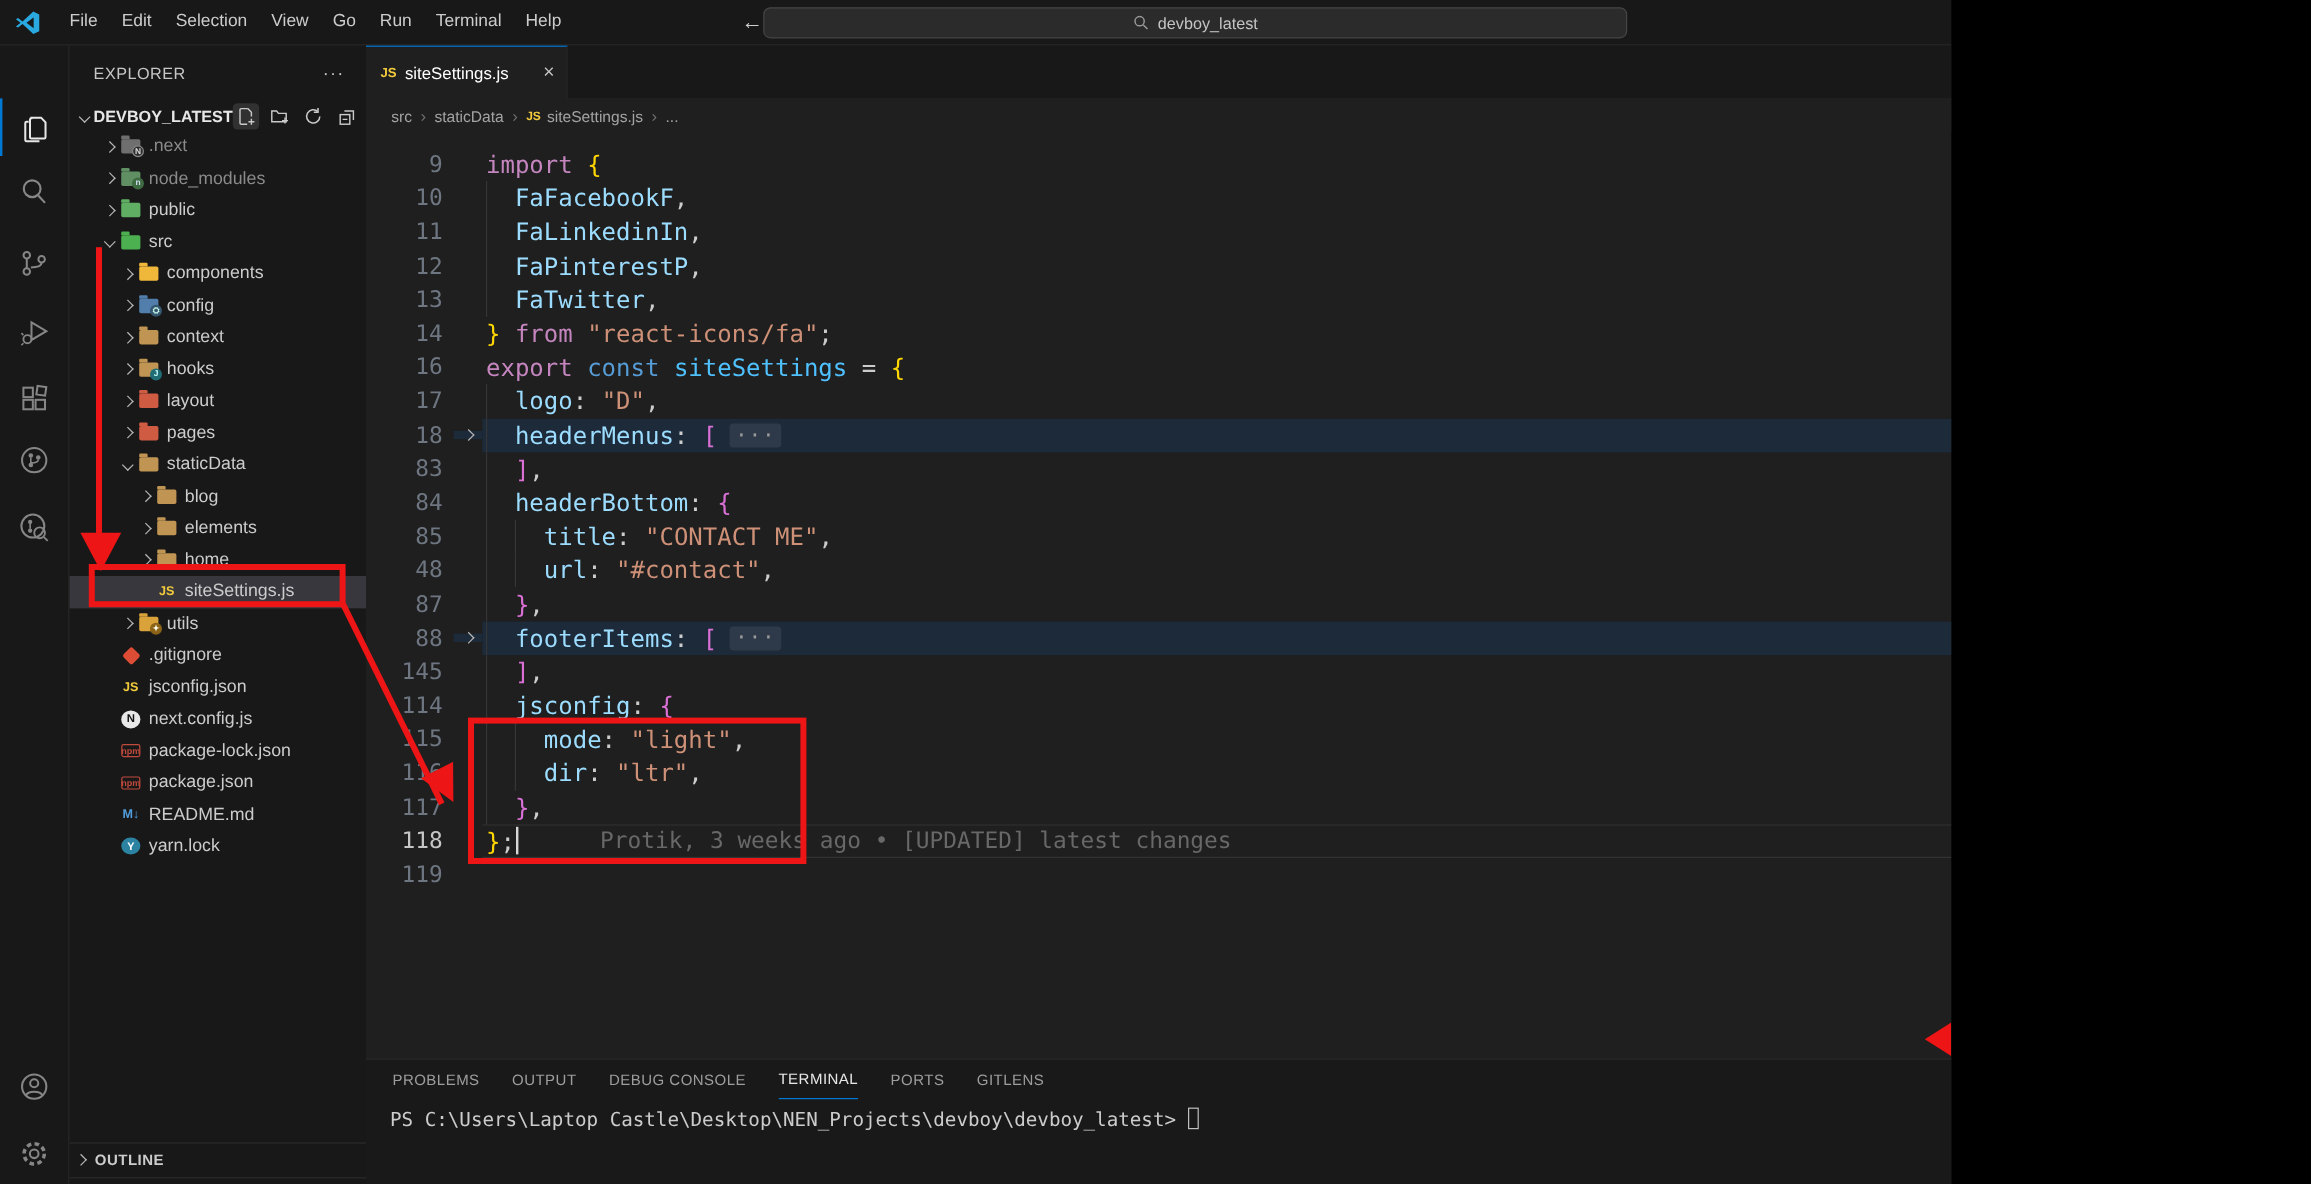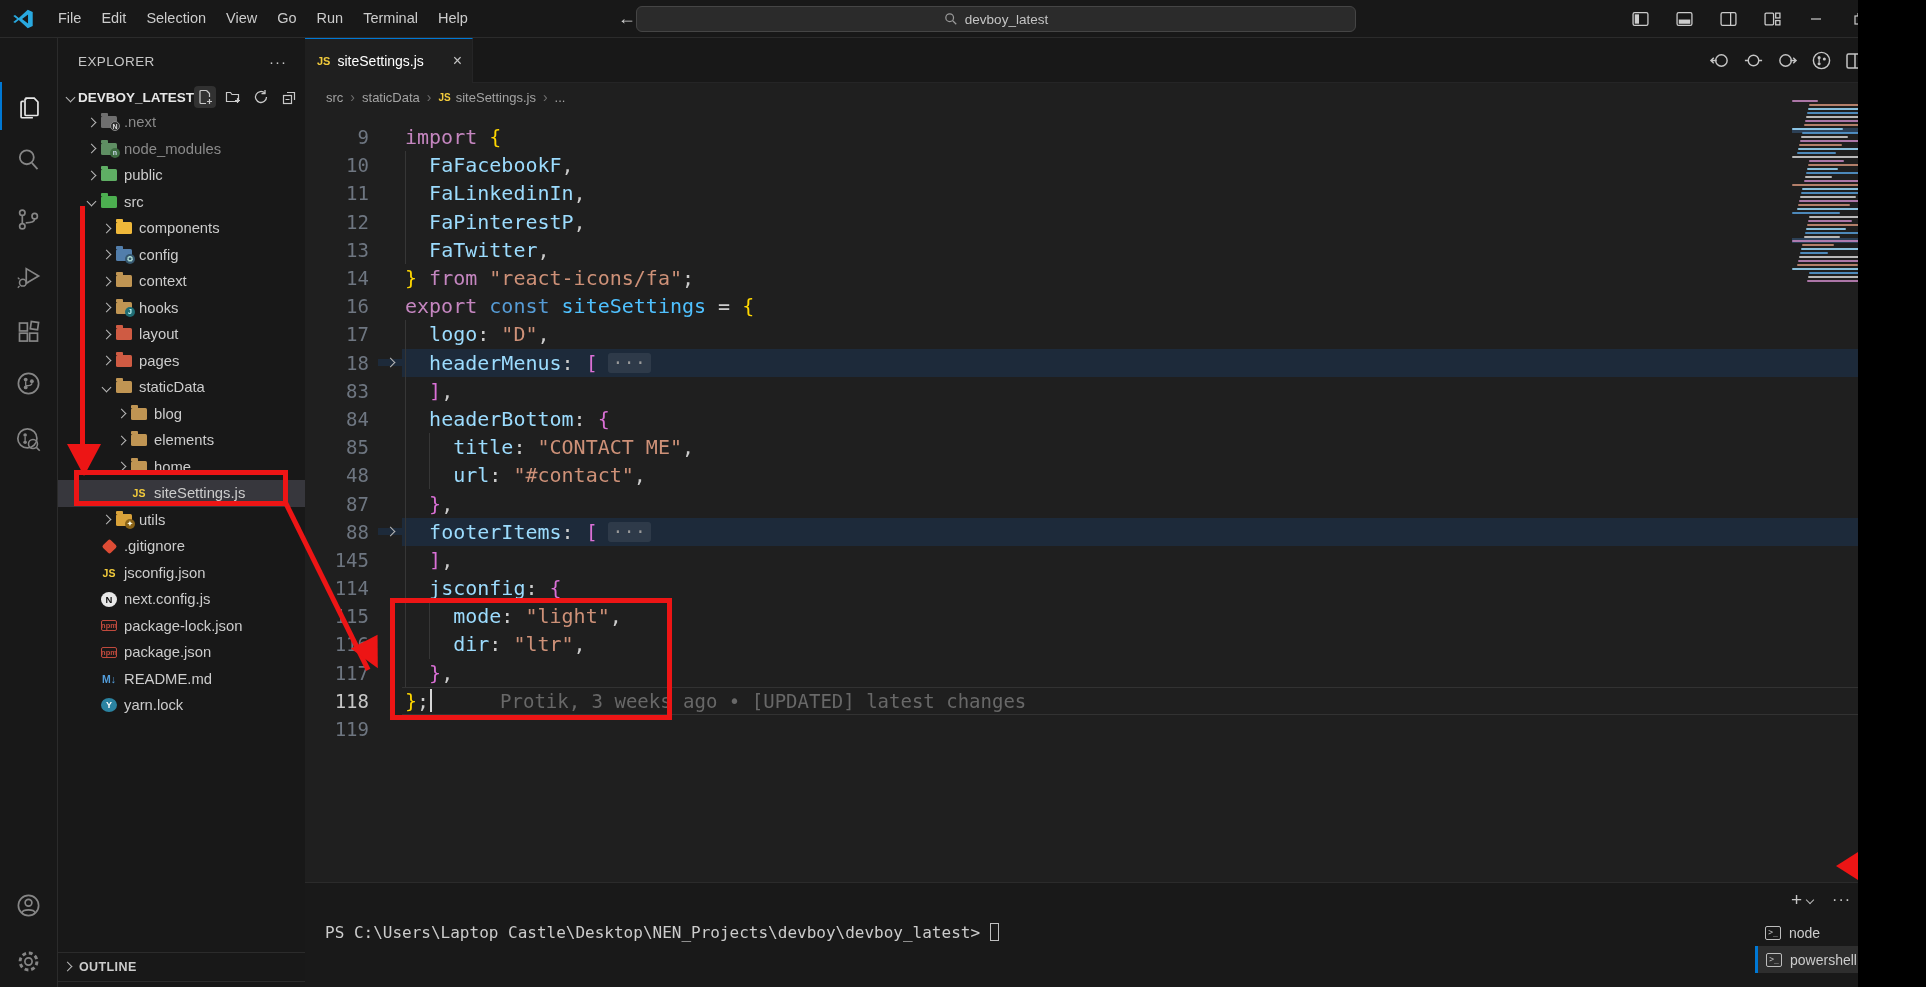--- a/index.html
+++ b/index.html
@@ -1,18 +1,18 @@
 <!DOCTYPE html>
 <html><head>
 <meta charset="utf-8">
 <style>
   * { margin:0; padding:0; box-sizing:border-box; }
   html,body { background:#000; }
   #app {
-    position:relative; width:1858px; height:987px; overflow:hidden;
+    position:relative; width:1626px; height:987px; overflow:hidden;
     background:#1f1f1f; font-family:"Liberation Sans",sans-serif; color:#ccc;
     -webkit-font-smoothing:antialiased;
   }
   
   .titlebar { position:absolute; left:0; top:0; width:1926px; height:38px;
     background:#181818; border-bottom:1px solid #2b2b2b; display:flex; align-items:center; }
   .logo { width:22px; height:22px; margin:0 14px 0 12px; display:inline-flex; }
   .menus { display:flex; }
   .menu-item { font-size:14.5px; color:#cccccc; padding:0 10px; line-height:37px; cursor:default; }
   .nav-arrows { margin-left:140px; display:flex; gap:14px; font-size:18px; }
@@ -690,20 +690,28 @@
         <span class="mm-bar" style="top:164px;left:5px;width:61px;background:#ce9178"></span>
         <span class="mm-bar" style="top:168px;left:0px;width:98px;background:#9cdcfe"></span>
         <span class="mm-bar" style="top:172px;left:17px;width:57px;background:#569cd6"></span>
         <span class="mm-bar" style="top:176px;left:16px;width:94px;background:#d4d4d4"></span>
         <span class="mm-bar" style="top:180px;left:15px;width:53px;background:#c586c0"></span>
       </div>
     <div class="overview-blue"></div>
     <div class="scroll-thumb"></div>
 
     <section class="panel">
+      <div class="ptabs" id="ptabs">
+          <span class="ptab">PROBLEMS</span>
+          <span class="ptab">OUTPUT</span>
+          <span class="ptab">DEBUG CONSOLE</span>
+          <span class="ptab active">TERMINAL</span>
+          <span class="ptab">PORTS</span>
+          <span class="ptab">GITLENS</span>
+        </div>
       <div class="pactions">
         <span style="font-size:19px;display:flex;align-items:center;gap:5px">+<i class="chev-css chev-down" style="width:6px;height:6px"></i></span>
         <span style="font-size:16px;letter-spacing:1px">···</span>
         <span><i class="chev-css" style="transform:rotate(-135deg);margin-top:4px"></i></span>
         <span style="font-size:17px">×</span>
       </div>
       <div class="term" id="term"><div>PS C:\Users\Laptop Castle\Desktop\NEN_Projects\devboy\devboy_latest&gt; <span class="term-cursor"></span></div></div>
       <div class="sessions" id="sessions">
           <div class="sess">
      <span class="sess-icon">&gt;_</span>

